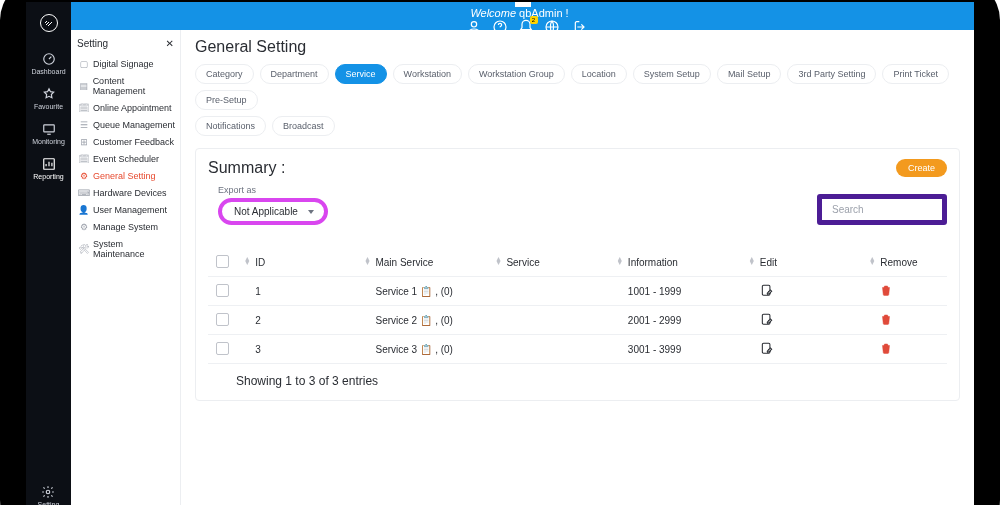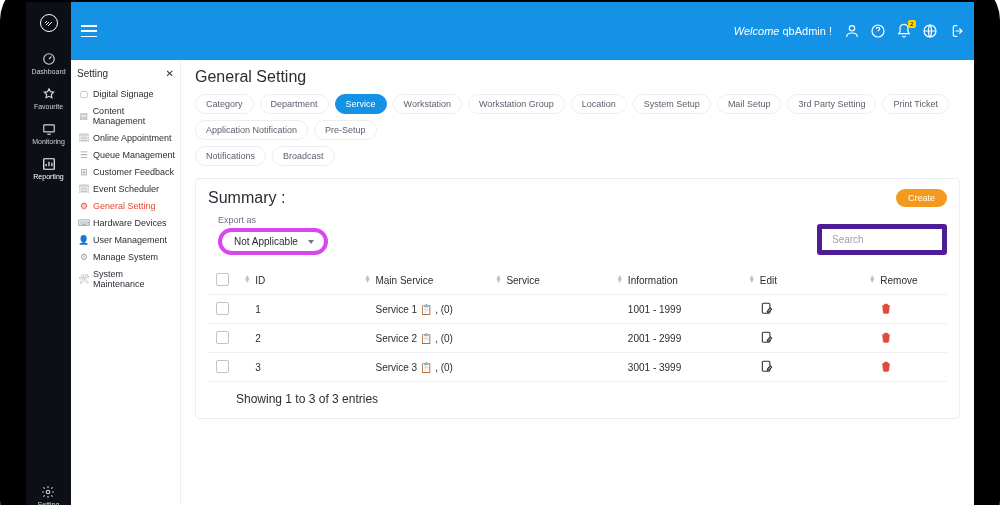--- a/index.html
+++ b/index.html
@@ -67,22 +67,23 @@
   .rail-bottom .rail-item { padding-bottom:0; }
   .rail-label { font-size:7px; }
 
   
   .rightcol { flex:1; display:flex; flex-direction:column; }
   .topbar {
     height: 28px;
     background: #1492e6;
     display:flex;
     align-items:center;
-    padding: 15px 10px;
+    padding: 0 10px;
     color:#fff;
+    flex-direction:column;
   }
   .hamburger-icon { width:16px; height:12px; cursor:pointer; display:flex;flex-direction:column;justify-content:space-between;}
   .hamburger-icon span { display:block; height:1.5px; background:#fff; width:100%;}
   .topbar-spacer { flex:1; }
   .welcome { font-size:11px; font-style:italic; margin-right:6px; color:#fff; }
   .welcome-user { font-weight:500; font-style:normal; }
   .topbar-icons { display:flex; align-items:center; gap:10px; margin-left:6px; }
   .topbar-icons .icon { width:16px; height:16px; display:flex;align-items:center;justify-content:center; cursor:pointer; position:relative;}
   .bell-badge { position:absolute; top:-3px; right:-4px; width:8px;height:8px;border-radius:2px;background:#ffd400;color:#000;font-size:6px;display:flex;align-items:center;justify-content:center;}
 
@@ -161,21 +162,21 @@
     border:none;
     padding:4px 12px;
     border-radius:12px;
     cursor:pointer;
   }
 
   .controls-row {
     display:flex;
     align-items:flex-end;
     justify-content:space-between;
-    margin-bottom:12px;
+    margin-bottom:24px;
   }
   .export-block { display:flex; flex-direction:column; gap:3px; padding-left:10px;}
   .export-label { font-size:9px; color:#6d7380; }
   .export-select {
     border:4px solid #d946ef;
     border-radius:14px;
     padding:4px 26px 4px 12px;
     font-size:10px;
     color:#2a2d33;
     position:relative;
@@ -379,21 +380,20 @@
               <span class="tab-pill">Category</span>
               <span class="tab-pill">Department</span>
               <span class="tab-pill active">Service</span>
               <span class="tab-pill">Workstation</span>
               <span class="tab-pill">Workstation Group</span>
               <span class="tab-pill">Location</span>
               <span class="tab-pill">System Setup</span>
               <span class="tab-pill">Mail Setup</span>
               <span class="tab-pill">3rd Party Setting</span>
               <span class="tab-pill">Print Ticket</span>
-              <span class="tab-pill">Application Notification</span>
               <span class="tab-pill">Pre-Setup</span>
             </div>
           <div class="tabs-row" id="tabs2">
               <span class="tab-pill">Notifications</span>
               <span class="tab-pill">Broadcast</span>
             </div>
 
           <div class="card">
             <div class="card-header">
               <span class="summary-label">Summary :</span>

